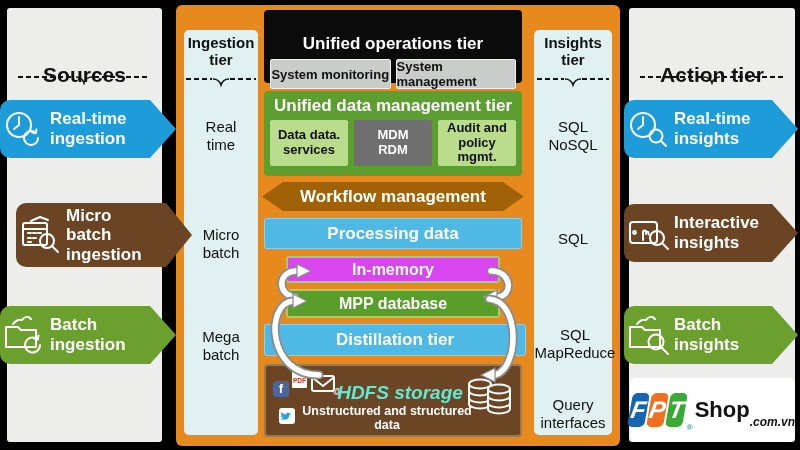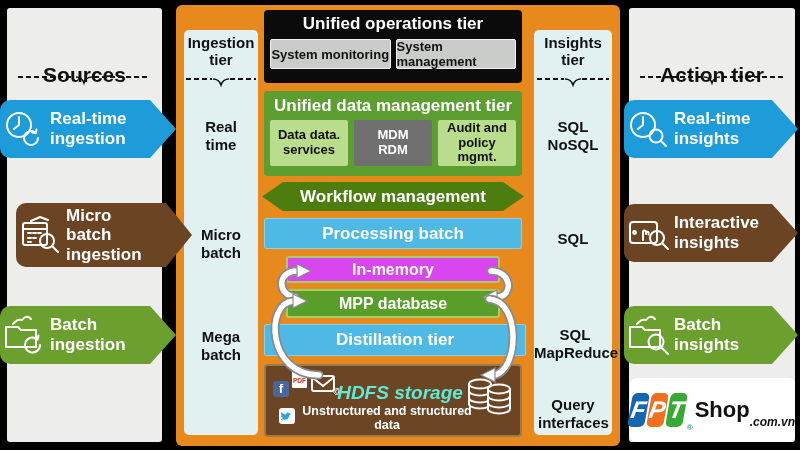--- a/index.html
+++ b/index.html
@@ -36,38 +36,38 @@
   
   #orange-frame{position:absolute;left:176px;top:5px;width:444px;height:441px;
                 background:#E8891E;border-radius:6px;}
   .tcol{position:absolute;top:25px;width:74px;height:405px;background:#E1F1F1;border-radius:5px;}
   #ingestion-col{left:8px;}
   #insights-col{left:358px;width:78px;}
   .tcol-title{position:absolute;top:4px;left:0;right:0;text-align:center;
               font-size:15px;font-weight:bold;line-height:1.15;}
   .tcol-title span{display:inline-block;}
   .tcol-item{position:absolute;left:0;right:0;text-align:center;
-             font-size:15px;font-weight:bold;line-height:1.2;}
+             font-size:15px;font-weight:normal;line-height:1.2;}
   .tcol-item span{display:inline-block;}
 
   
   .cbox{position:absolute;left:88px;width:258px;border-radius:4px;box-sizing:border-box;}
-  #ops-box{top:5px;height:73px;background:#0B0B0B;padding-top:4px;}
+  #ops-box{top:5px;height:73px;background:#0B0B0B;padding-top:24px;}
   .cbox-title{text-align:center;font-size:17px;font-weight:bold;color:#fff;}
   .cbox-row{display:flex;gap:5px;margin:5px 6px 12px;}
   .sub-gray{flex:1;height:28px;background:#CACCC9;border:1px solid #f2f2f2;
             display:flex;align-items:center;justify-content:center;
             font-size:13px;font-weight:bold;color:#111;border-radius:2px;}
   #dm-box{top:86px;height:85px;background:#5C9E2F;padding-top:5px;}
   #dm-box .cbox-row{margin:4px 6px 0;gap:6px;}
   .sub-lgreen,.sub-dgray{flex:1;height:46px;display:flex;align-items:center;justify-content:center;
             text-align:center;font-size:13px;font-weight:bold;line-height:1.15;border-radius:2px;}
   .sub-lgreen{background:#BADC8D;color:#111;}
   .sub-dgray{background:#707070;color:#fff;}
-  #workflow-arrow{position:absolute;left:86px;top:177px;width:262px;height:29px;background:#4d7c0f;
+  #workflow-arrow{position:absolute;left:86px;top:177px;width:262px;height:29px;background:#a16207;
      clip-path:polygon(0 50%,8% 0,92% 0,100% 50%,92% 100%,8% 100%);
      display:flex;align-items:center;justify-content:center;
      color:#fff;font-size:17px;font-weight:bold;}
   .bar{position:absolute;display:flex;align-items:center;justify-content:center;
        color:#fff;font-weight:bold;border-radius:3px;box-sizing:border-box;}
   #processing-bar{left:88px;top:213px;width:258px;height:31px;background:#4DB9E4;
                   border:1px solid rgba(255,255,255,.35);font-size:17px;}
   #inmemory-bar{left:110px;top:251px;width:214px;height:27px;background:#d946ef;
                 border:2px solid #A6CE68;font-size:16px;}
   #mpp-bar{left:110px;top:284px;width:214px;height:29px;background:#599E2B;
@@ -203,21 +203,21 @@
           <span style="width:66px">Audit and policy mgmt.</span>
         </div>
       </div>
     </div>
 
     <div id="workflow-arrow">
       <span>Workflow management</span>
     </div>
 
     <div class="bar" id="processing-bar">
-      <span>Processing batch</span>
+      <span>Processing data</span>
     </div>
     <div class="bar" id="inmemory-bar">
       <span>In-memory</span>
     </div>
     <div class="bar" id="mpp-bar">
       <span>MPP database</span>
     </div>
     <div class="bar" id="distillation-bar">
       <span>Distillation tier</span>
     </div>

